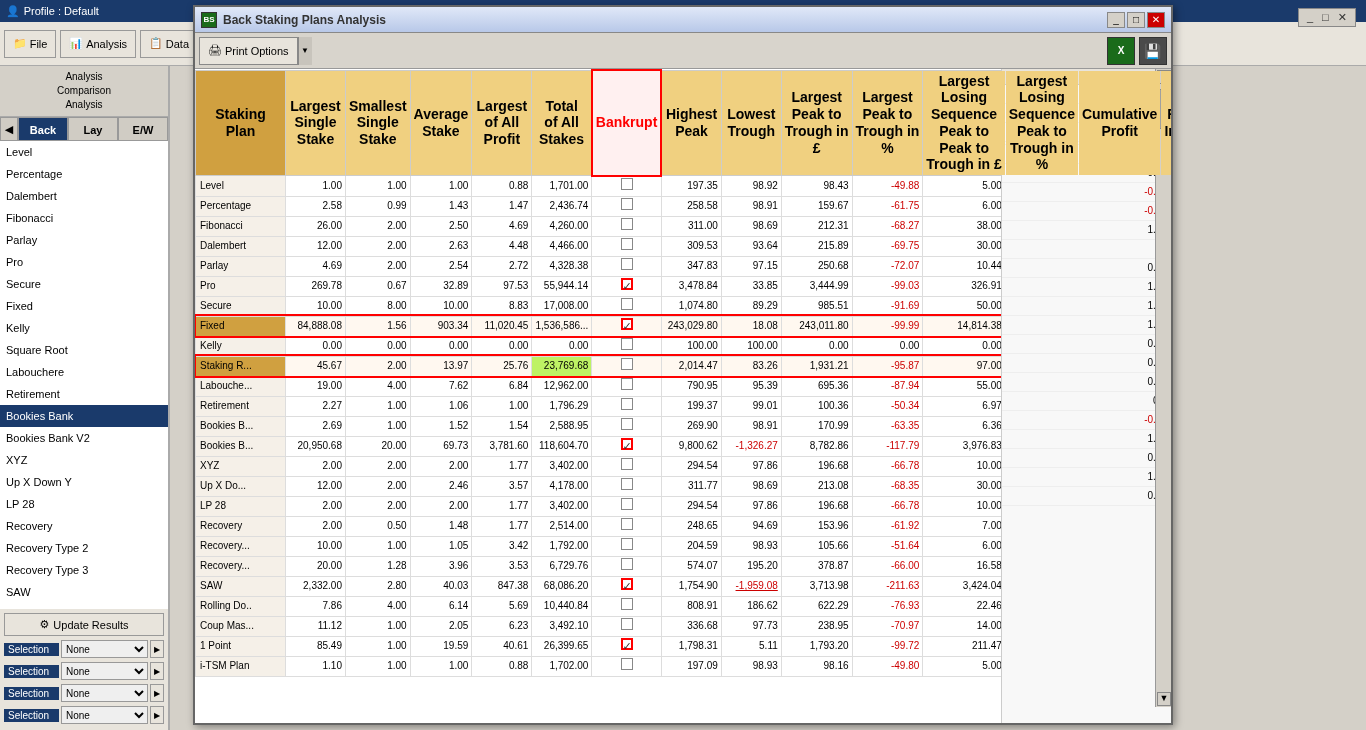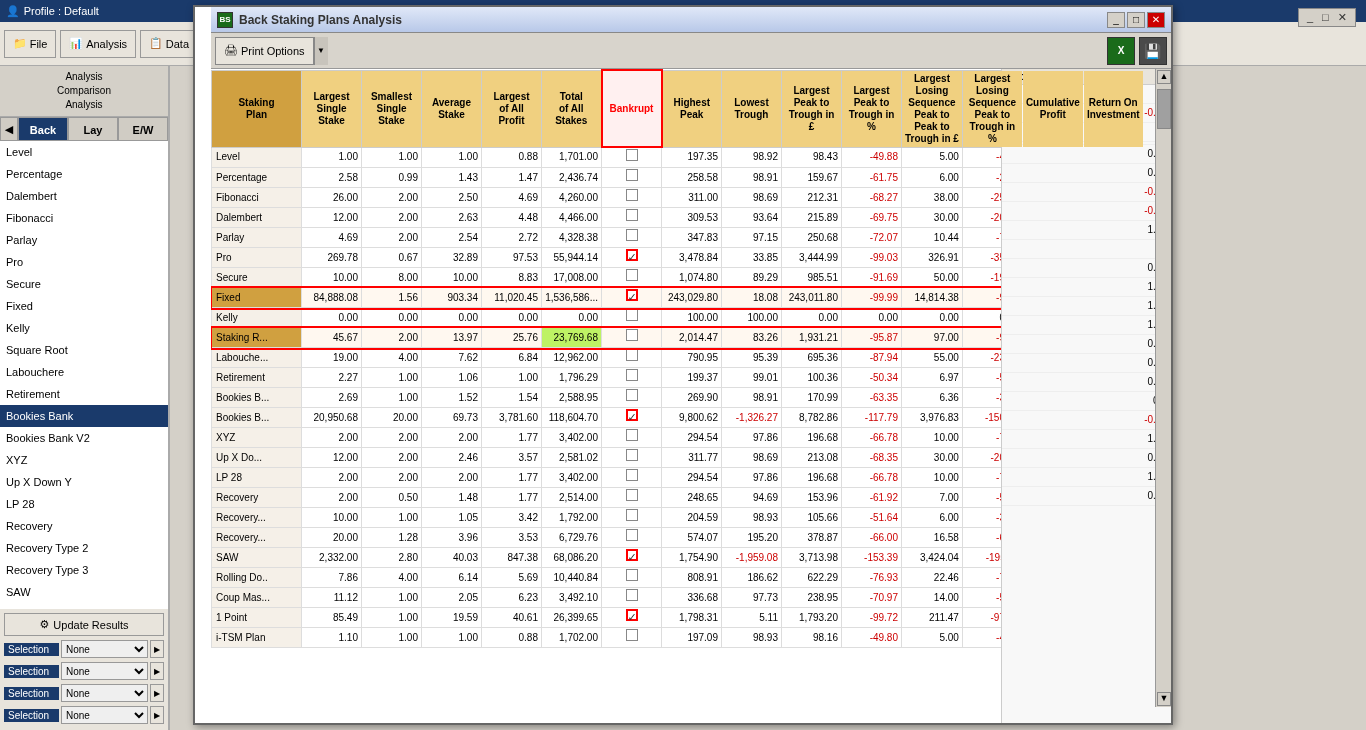--- a/index.html
+++ b/index.html
@@ -25,39 +25,39 @@
     .sidebar-item { padding: 2px 6px; cursor: pointer; font-size: 11px; line-height: 18px; }
     .sidebar-item.active { background: #1a3a6b; color: white; }
     .sidebar-footer { padding: 4px; display: flex; flex-direction: column; gap: 2px; }
     .update-btn { background: #e8e4dc; border: 1px solid #999; padding: 4px; font-size: 11px; cursor: pointer; display: flex; align-items: center; justify-content: center; gap: 4px; }
     .selection-row { display: flex; align-items: center; gap: 2px; height: 22px; }
     .sel-label { font-size: 10px; background: #1a3a6b; color: white; padding: 1px 4px; min-width: 55px; }
     .sel-dropdown { flex: 1; height: 18px; font-size: 10px; border: 1px solid #999; }
     .sel-arrow { width: 14px; height: 18px; border: 1px solid #999; background: #e8e4dc; display: flex; align-items: center; justify-content: center; font-size: 8px; cursor: pointer; }
 
     
-    .inner-window { position: absolute; left: 193px; top: 5px; width: 980px; height: 720px; background: white; border: 2px solid #666; box-shadow: 2px 2px 8px rgba(0,0,0,0.4); padding-left: 16px; }
+    .inner-window { position: absolute; left: 193px; top: 5px; width: 980px; height: 720px; background: white; border: 2px solid #666; box-shadow: 2px 2px 8px rgba(0,0,0,0.4); }
     .inner-titlebar { height: 26px; background: linear-gradient(to bottom, #e0e8f8, #b8c8e8); display: flex; align-items: center; padding: 0 6px; border-bottom: 1px solid #888; }
     .inner-title-icon { width: 16px; height: 16px; background: #1a6b1a; border: 1px solid #333; margin-right: 6px; display: flex; align-items: center; justify-content: center; color: white; font-size: 8px; font-weight: bold; }
     .inner-title-text { flex: 1; font-size: 12px; font-weight: bold; color: #333; }
     .inner-controls { display: flex; gap: 2px; }
     .wnd-btn { width: 18px; height: 16px; background: #d4d0c8; border: 1px solid #888; font-size: 10px; cursor: pointer; display: flex; align-items: center; justify-content: center; }
 
     
     .print-toolbar { height: 36px; background: #d8d4cc; border-bottom: 1px solid #999; display: flex; align-items: center; padding: 2px 4px; gap: 4px; }
     .print-btn { background: #e8e4dc; border: 1px solid #888; height: 28px; padding: 0 8px; display: flex; align-items: center; gap: 3px; font-size: 11px; cursor: pointer; }
     .print-dropdown-arrow { background: #c8c4bc; border-left: 1px solid #888; height: 28px; width: 14px; display: flex; align-items: center; justify-content: center; font-size: 8px; cursor: pointer; }
     .free-text-input { flex: 1; height: 26px; border: 1px solid #888; padding: 2px 4px; font-size: 12px; background: white; max-width: 280px; }
     .excel-btn { width: 28px; height: 28px; background: #1a6b1a; border: 1px solid #333; display: flex; align-items: center; justify-content: center; color: white; font-size: 10px; font-weight: bold; cursor: pointer; }
     .save-btn { width: 28px; height: 28px; background: #4a4a4a; border: 1px solid #333; display: flex; align-items: center; justify-content: center; color: white; font-size: 14px; cursor: pointer; }
 
     
     .table-container { overflow: auto; height: calc(100% - 62px); position: relative; }
     table { border-collapse: collapse; font-size: 10px; white-space: nowrap; }
-    th { background: #f0d080; border: 1px solid #ccc; padding: 2px 3px; text-align: center; font-weight: bold; vertical-align: middle; font-size: 10px; position: sticky; top: 0; z-index: 10; min-width: 60px; line-height: 1.2; }
+    th { background: #f0d080; border: 1px solid #ccc; padding: 2px 3px; text-align: center; font-weight: bold; vertical-align: middle; font-size: 14px; position: sticky; top: 0; z-index: 10; min-width: 60px; line-height: 1.2; }
     th.staking-plan-header { background: #d0a040; min-width: 90px; }
     td { border: 1px solid #ddd; padding: 1px 3px; text-align: right; font-size: 10px; line-height: 16px; }
     td.plan-name { text-align: left; background: #f5f0e8; font-size: 10px; padding-left: 4px; }
     .checkbox-cell { text-align: center; }
     .cb { width: 12px; height: 12px; border: 1px solid #888; display: inline-block; background: white; }
     .cb.checked { background: white; border: 2px solid red; position: relative; }
     .cb.checked::after { content: '✓'; position: absolute; top: -2px; left: 0; font-size: 11px; color: #333; }
     .bankrupt-header { color: red; border: 2px solid red !important; }
 
     
@@ -464,21 +464,21 @@
               <td style="color: rgb(204, 0, 0);">-7.59</td>
               <td>194.54</td>
               <td>5.72</td>
             </tr>
             <tr>
               <td class="plan-name">Up X Do...</td>
               <td>12.00</td>
               <td>2.00</td>
               <td>2.46</td>
               <td>3.57</td>
-              <td>2,581.02</td>
+              <td>4,178.00</td>
               <td class="checkbox-cell"><div class="cb"></div></td>
               <td>311.77</td>
               <td>98.69</td>
               <td>213.08</td>
               <td style="color: rgb(204, 0, 0);">-68.35</td>
               <td>30.00</td>
               <td style="color: rgb(204, 0, 0);">-20.04</td>
               <td>211.77</td>
               <td>5.07</td>
             </tr>
@@ -552,23 +552,23 @@
             </tr>
             <tr>
               <td class="plan-name">SAW</td>
               <td>2,332.00</td>
               <td>2.80</td>
               <td>40.03</td>
               <td>847.38</td>
               <td>68,086.20</td>
               <td class="checkbox-cell"><div class="cb checked"></div></td>
               <td>1,754.90</td>
-              <td style="color: rgb(204, 0, 0);">-1,959.08</td>
+              <td style="color: rgb(204, 0, 0); text-decoration: underline;">-1,959.08</td>
               <td>3,713.98</td>
-              <td style="color: rgb(204, 0, 0);">-153.39</td>
+              <td style="color: rgb(204, 0, 0);">-211.63</td>
               <td>3,424.04</td>
               <td style="color: rgb(204, 0, 0);">-195.11</td>
               <td>1,444.32</td>
               <td>2.12</td>
             </tr>
             <tr>
               <td class="plan-name">Rolling Do..</td>
               <td>7.86</td>
               <td>4.00</td>
               <td>6.14</td>

